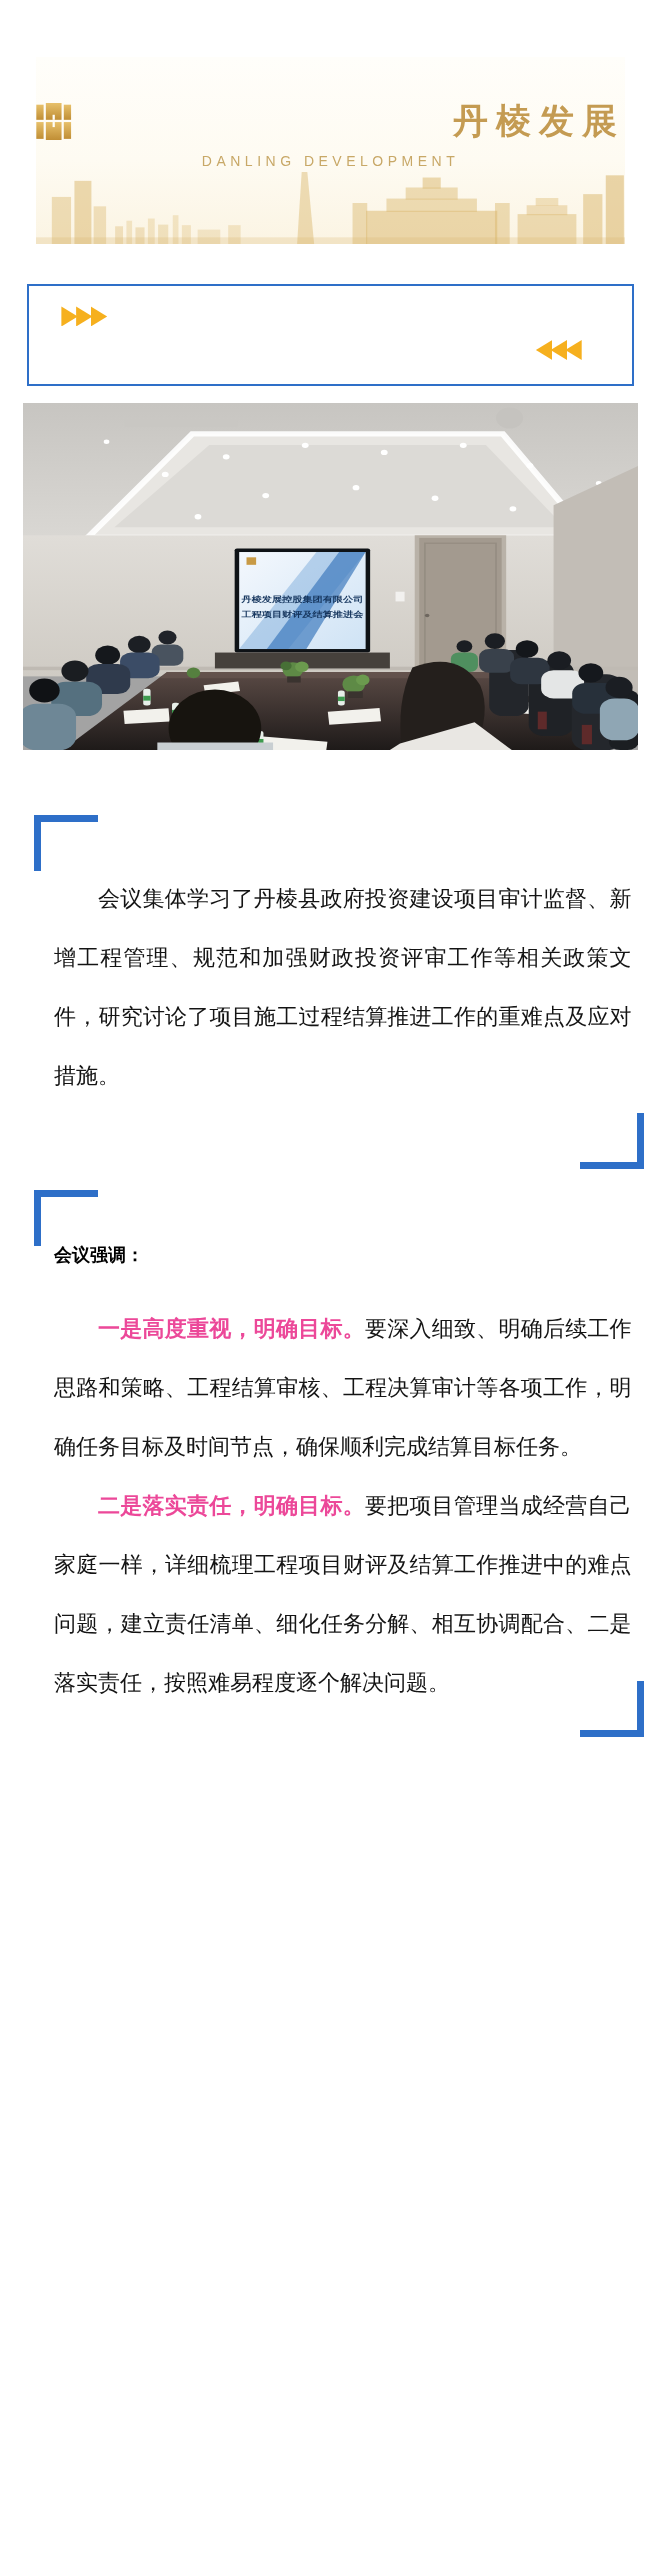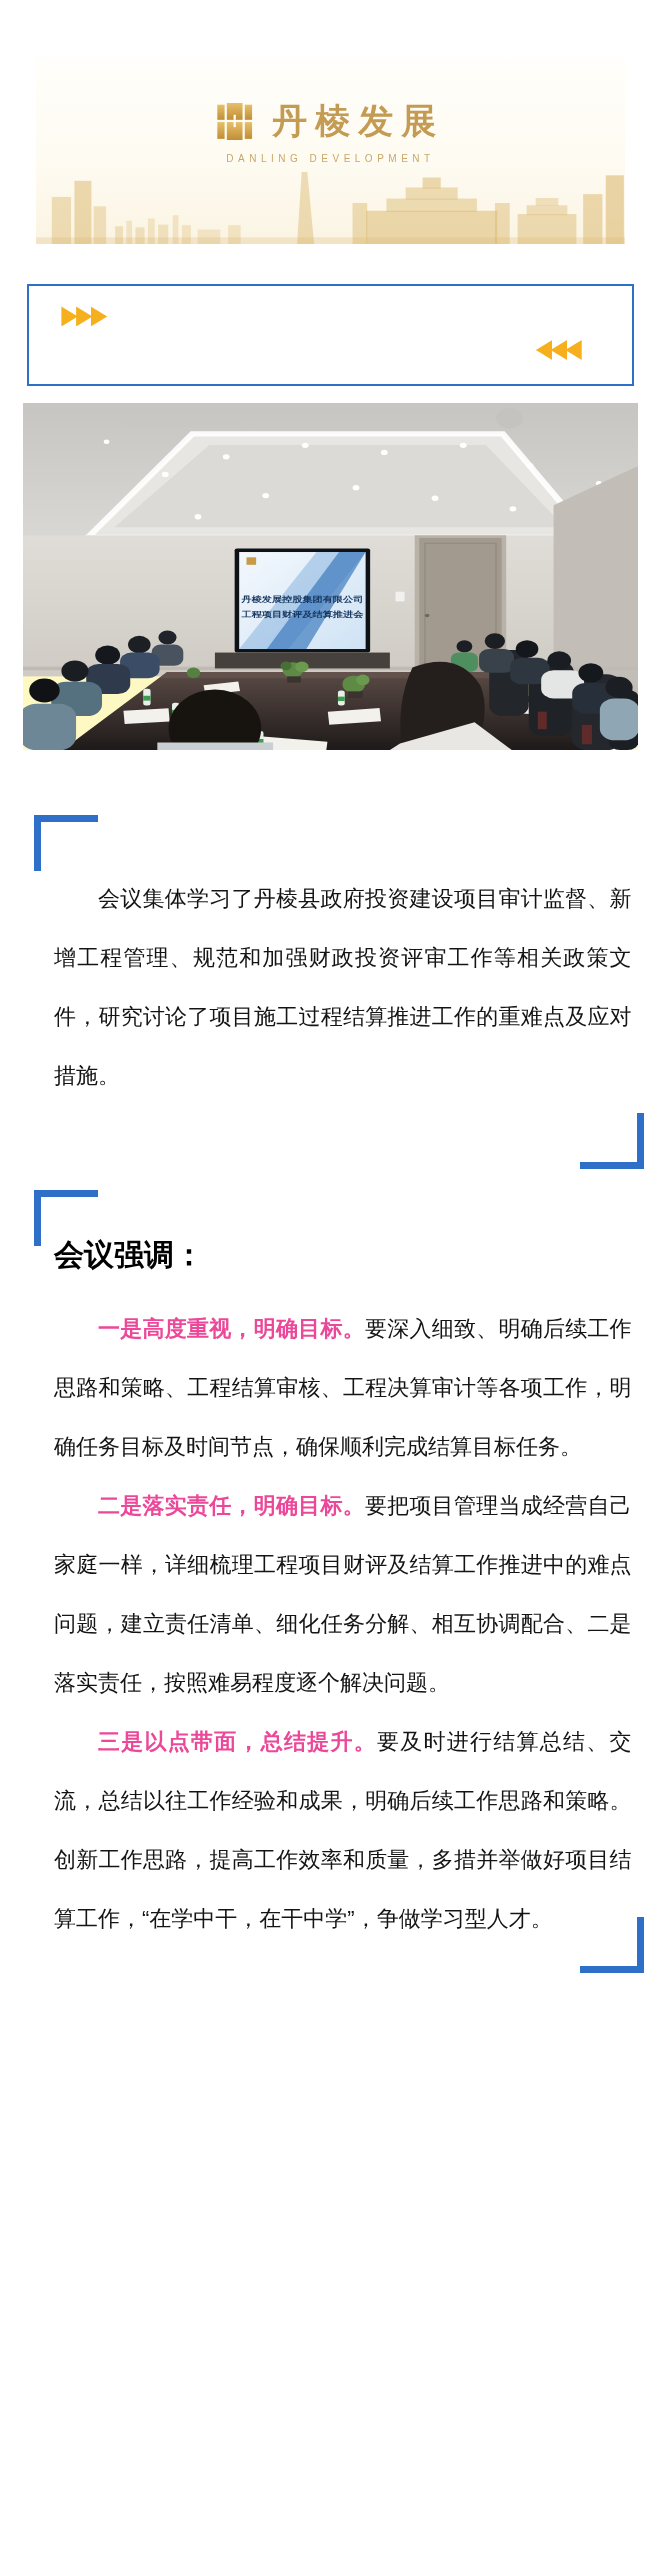--- a/index.html
+++ b/index.html
@@ -2,56 +2,56 @@
 <html style="font-size:9px"><head>
 <meta charset="utf-8">
 <style>
   html,body{margin:0;padding:0;background:#ffffff;}
   body{width:661px;font-family:"Liberation Sans","DejaVu Sans",sans-serif;color:#141414;}
   .page{width:661px;position:relative;background:#fff;}
 
   
   .brand-card{margin:57px 36px 0;height:187px;position:relative;overflow:hidden;
     background:linear-gradient(180deg,#FFFEFA 0%,#FEFBF2 55%,#FBF4E3 100%);}
-  .brand-row{display:flex;align-items:center;justify-content:center;gap:14.7px;padding-top:41px;}
+  .brand-row{display:flex;align-items:center;justify-content:space-between;gap:14.7px;padding-top:41px;}
   .brand-logo{width:41px;height:37px;flex:0 0 auto;}
   .brand-name{font-size:35px;font-weight:bold;letter-spacing:8px;color:#C49B52;
     font-family:"Liberation Serif","DejaVu Serif",serif;}
-  .brand-sub{text-align:center;margin-top:8px;font-size:10px;letter-spacing:4.5px;color:#C8A867;}
+  .brand-sub{text-align:center;margin-top:8px;font-size:14px;letter-spacing:4.5px;color:#C8A867;}
   .skyline{position:absolute;left:0;right:0;bottom:0;width:100%;height:72px;display:block;}
 
   
   .intro-box{margin:40px 27px 0;border:2.8px solid #2E6FC8;box-sizing:border-box;
     padding:20.4px 28px 24px 29px;position:relative;background:#fff;}
   .arrows{display:flex;}
   .arrows-right{justify-content:flex-start;margin-left:3.4px;}
   .arrows-left{justify-content:flex-end;margin-right:24px;margin-top:13.6px;}
   .tri{width:16.4px;height:20px;background:#F6B01E;margin-right:-1.7px;}
   .tri-r{clip-path:polygon(0 0,100% 50%,0 100%);}
   .tri-l{clip-path:polygon(100% 0,0 50%,100% 100%);}
   .intro-text{margin:16px 1.1px 0;font-size:26px;line-height:54px;text-align:justify;
     text-indent:2em;color:#121212;}
 
   
-  .photo{margin:17.5px 22.6px 0;height:347px;overflow:hidden;background:#fef9c3;}
+  .photo{margin:17.5px 22.6px 0;height:347px;overflow:hidden;background:#a3a3a3;}
   .photo svg{display:block;width:100%;height:100%;}
 
   
   .bracket{position:absolute;width:57px;height:49px;}
   .bracket-tl{border-top:7.3px solid #2E6FC8;border-left:7.3px solid #2E6FC8;top:0;left:17px;}
   .bracket-br{border-bottom:7.3px solid #2E6FC8;border-right:7.3px solid #2E6FC8;right:0;}
   .summary{position:relative;margin:65px 17px 0;padding:54px 0 85px;}
   .summary .bracket-br{bottom:21.5px;}
   .body-text{margin:0 12.4px 0 37px;font-size:22px;line-height:59px;text-align:justify;
     text-indent:2em;color:#141414;}
   .body-text strong{font-weight:bold;color:#ec4899;}
 
   .emphasis{position:relative;margin:0 17px 0;padding:48px 0 54px;}
   .emphasis .bracket-br{bottom:29px;}
-  .emphasis-heading{margin:0 0 27px 37px;font-size:30px;line-height:34px;font-weight:bold;color:#000;}
+  .emphasis-heading{margin:0 0 27px 37px;font-size:18px;line-height:34px;font-weight:bold;color:#000;}
 </style>
 </head>
 <body>
 
 <div class="page">
 
   <header class="brand-card">
     <div class="brand-row">
       <svg class="brand-logo" viewBox="0 0 72 66">
         <defs>
@@ -293,18 +293,17 @@
     <div class="bracket bracket-tl"></div>
     <p class="body-text">会议集体学习了丹棱县政府投资建设项目审计监督、新增工程管理、规范和加强财政投资评审工作等相关政策文件，研究讨论了项目施工过程结算推进工作的重难点及应对措施。</p>
     <div class="bracket bracket-br"></div>
   </section>
 
   <section class="emphasis">
     <div class="bracket bracket-tl"></div>
     <h2 class="emphasis-heading">会议强调：</h2>
     <p class="body-text"><strong>一是高度重视，明确目标。</strong><span>要深入细致、明确后续工作思路和策略、工程结算审核、工程决算审计等各项工作，明确任务目标及时间节点，确保顺利完成结算目标任务。</span></p>
     <p class="body-text"><strong>二是落实责任，明确目标。</strong><span>要把项目管理当成经营自己家庭一样，详细梳理工程项目财评及结算工作推进中的难点问题，建立责任清单、细化任务分解、相互协调配合、二是落实责任，按照难易程度逐个解决问题。</span></p>
-    <p class="body-text"><strong>三是以点带面，总结提升。</strong><span>要及时进行结算总结、交流，总结以往工作经验和成果，明确后续工作思路和策略。创新工作思路，提高工作效率和质量，多措并举做好项目结算工作，“在学中干，在干中学”，争做学习型人才。</span></p>
     <div class="bracket bracket-br"></div>
   </section>
 
 </div>
 
 
 </body></html>

